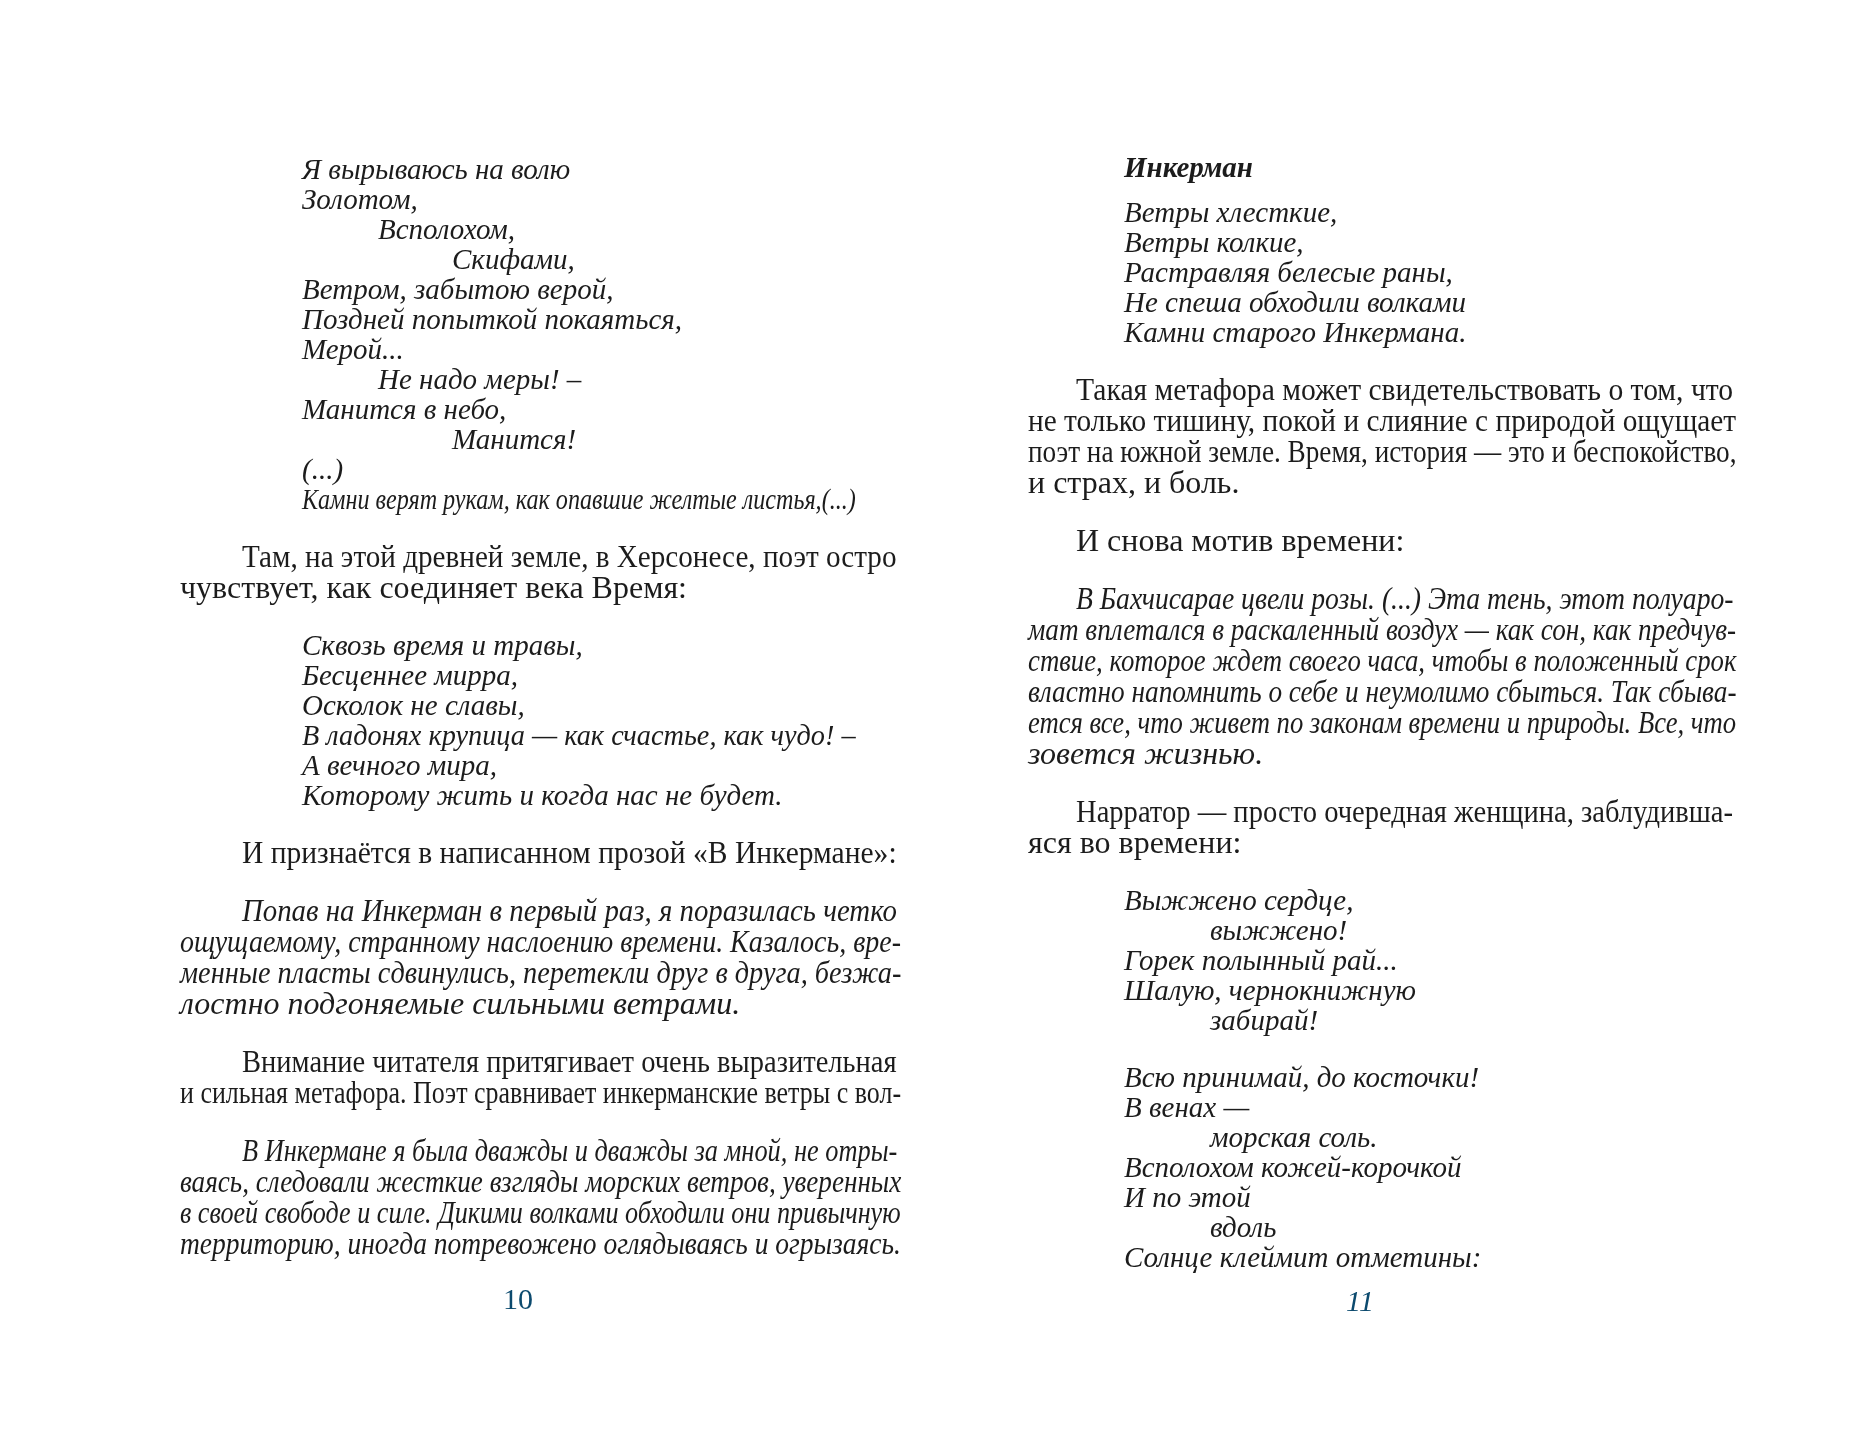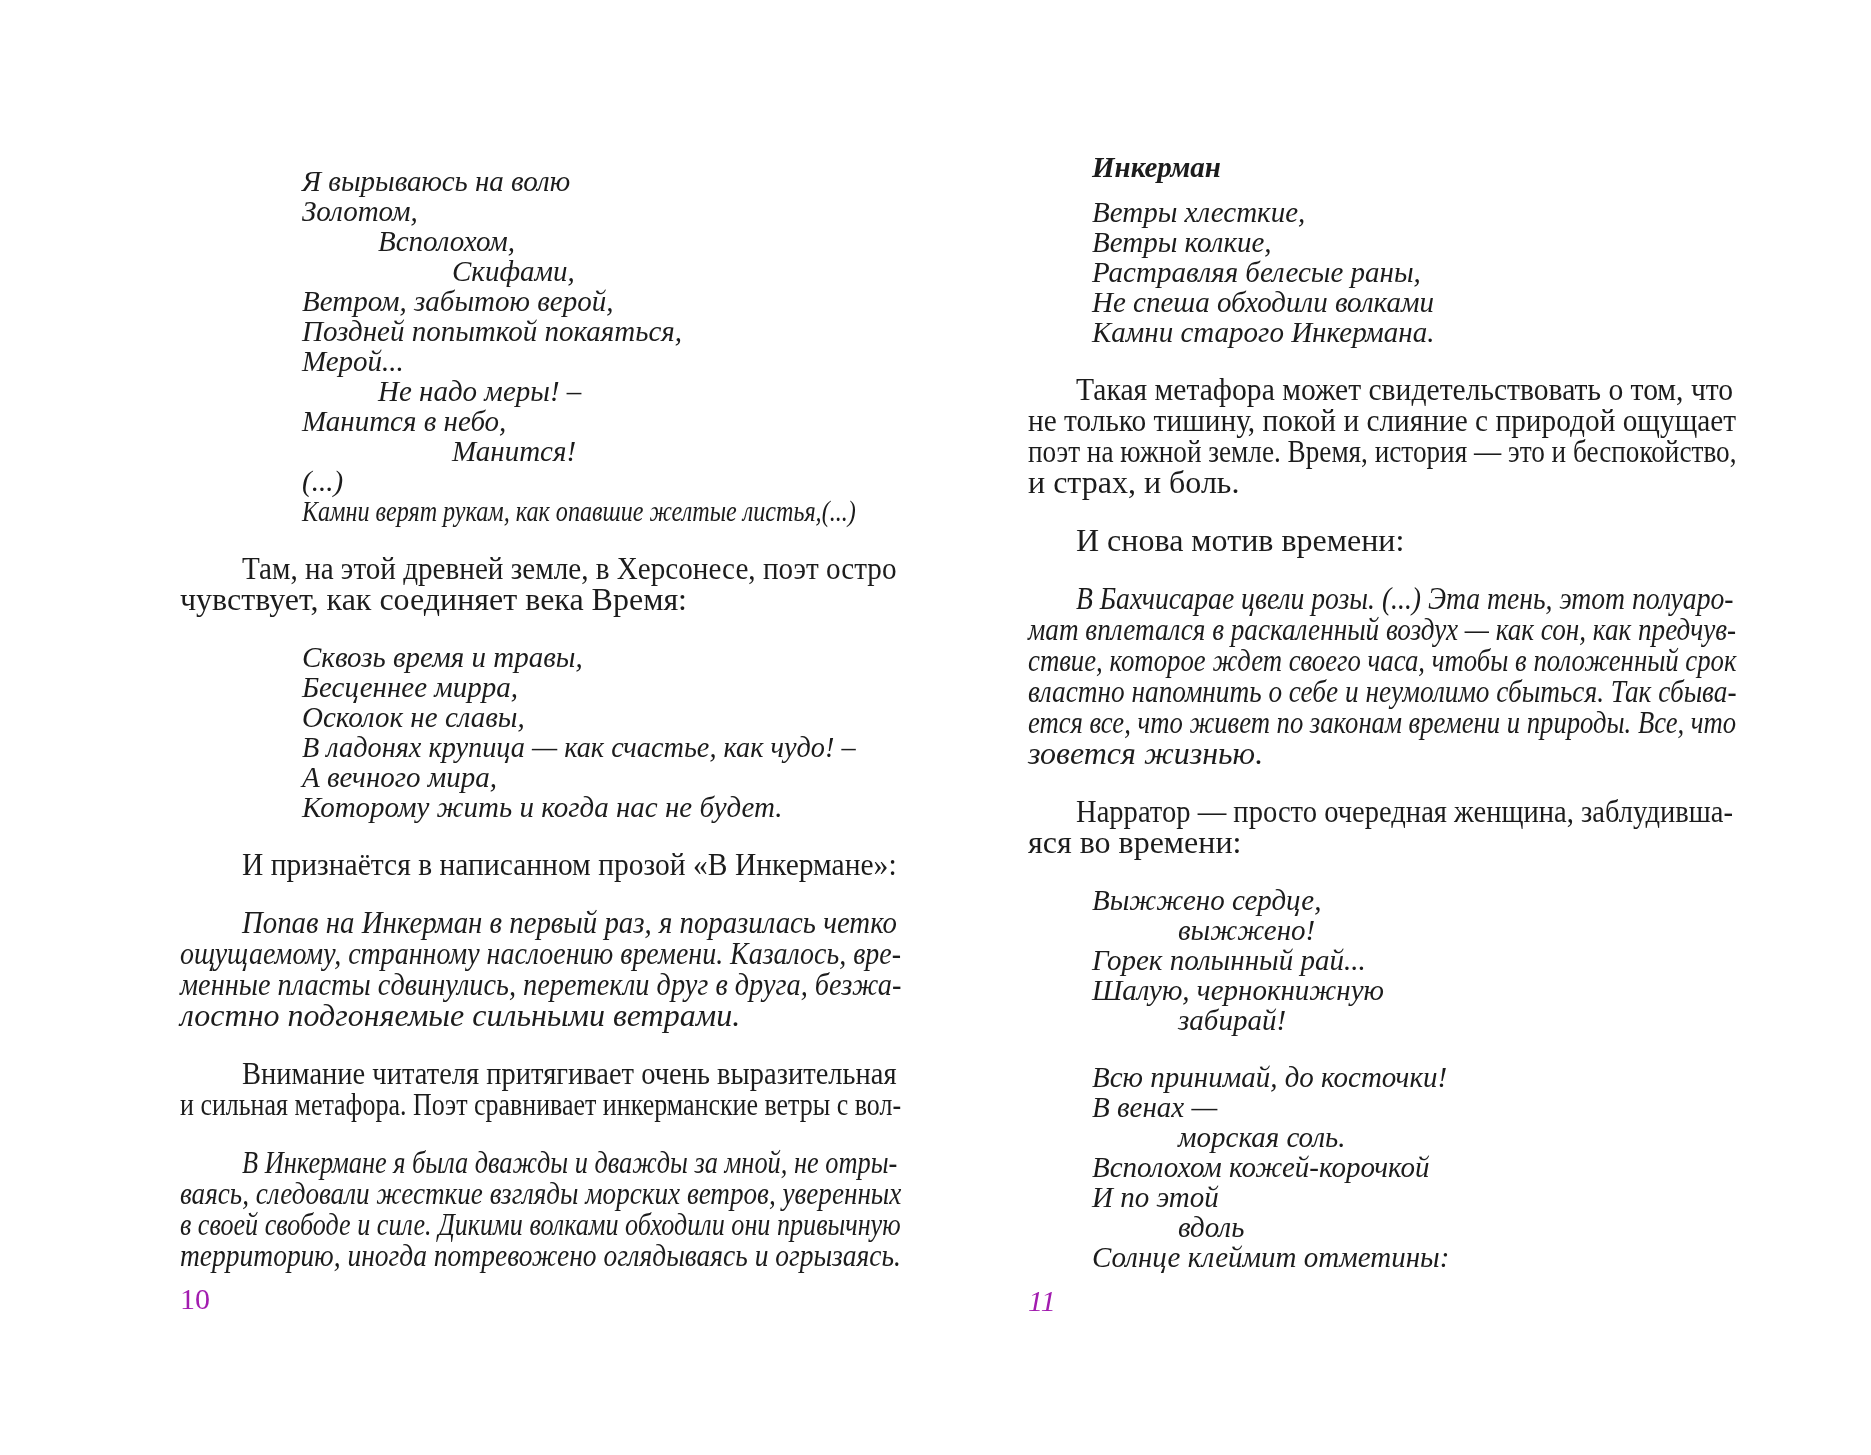--- a/index.html
+++ b/index.html
@@ -10,26 +10,26 @@
     color: #1c1c1c;
     overflow: hidden;
   }
   .spread { position: relative; width: 1871px; height: 1455px; background: #ffffff; }
 
   .column { position: absolute; }
   #col-left  { left: 180px;  top: 150px; width: 676px; --fi: 62px; --ind1: 76px; --ind2: 150px; }
   #col-right { left: 1028px; top: 152px; width: 664px; --fi: 48px; --ind1: 86px; --ind2: 86px; }
 
   .block { margin-top: 27px; }
-  .block:first-child { margin-top: 16px; }
+  .block:first-child { margin-top: 4px; }
   .block.title { margin-top: 0; }
   .block.title + .block { margin-top: 15px; }
 
   .page-left  .poem { margin-left: 122px; }
-  .page-right .poem, .page-right .title { margin-left: 64px; }
+  .page-right .poem, .page-right .title { margin-left: 96px; }
 
   .poem-line {
     font-style: italic;
     font-size: 29px; line-height: 30px;
     position: relative; white-space: nowrap;
   }
   .para-line {
     font-size: 32px; line-height: 31px;
     position: relative; white-space: nowrap;
   }
@@ -42,22 +42,22 @@
     white-space: nowrap;
     transform-origin: 0 50%;
   }
   .fi   > .t { margin-left: var(--fi); }
   .ind1 > .t { margin-left: var(--ind1); }
   .ind2 > .t { margin-left: var(--ind2); }
 
   .page-number {
     position: absolute;
     font-size: 30px; line-height: 31px;
-    text-align: left;
-    color: #a21caf;
+    text-align: center;
+    color: #0c4a6e;
   }
   #pn-left  { left: 180px;  top: 1283px; width: 676px; }
   #pn-right { left: 1028px; top: 1285px; width: 664px; font-style: italic; }
 </style>
 </head>
 <body>
 
 <div class="spread">
   <section class="page page-left">
     <div class="column" id="col-left">

